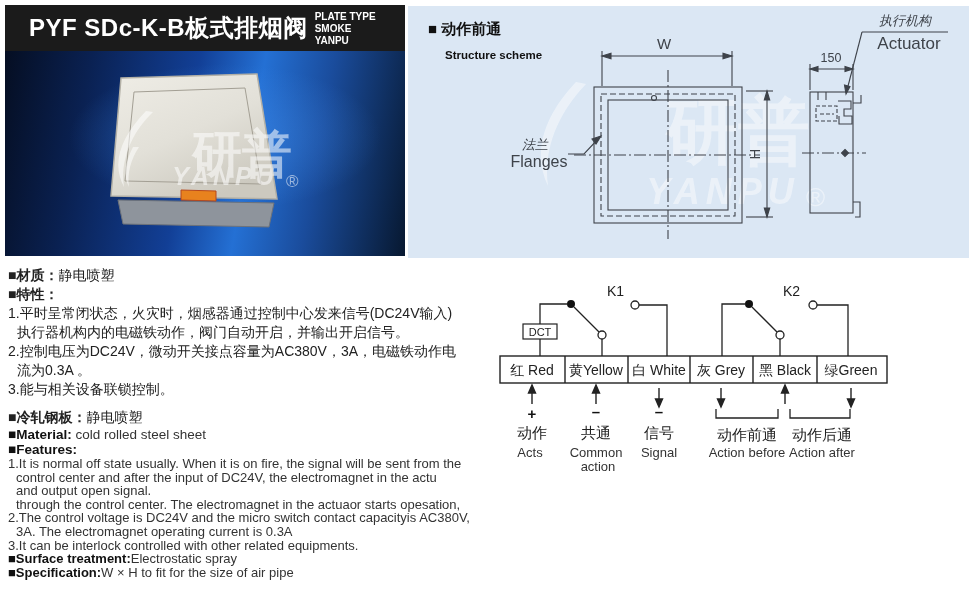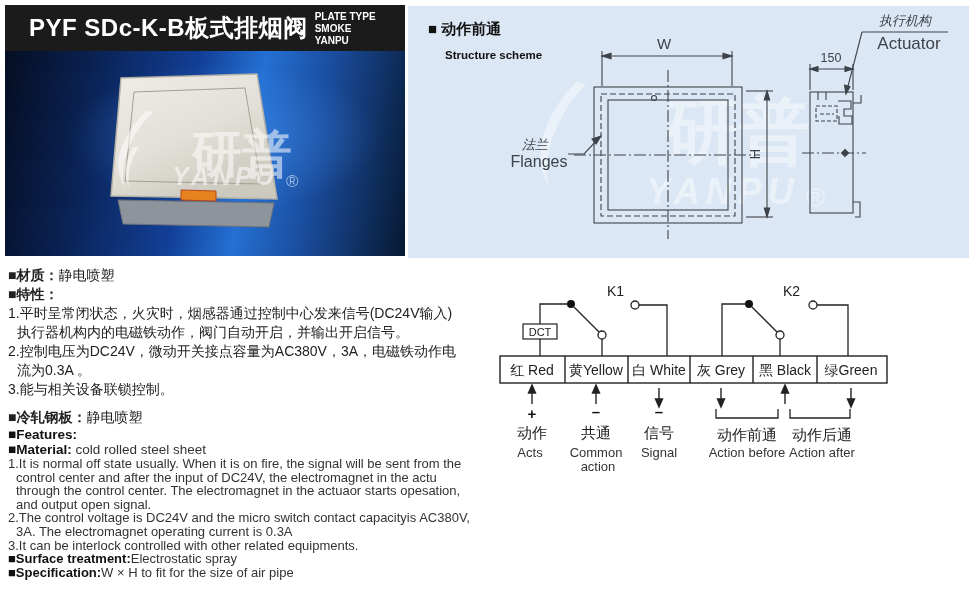--- a/index.html
+++ b/index.html
@@ -160,26 +160,26 @@
 <div class="abs specs">
   <div class="cnl"><span class="lab">■材质：</span><span>静电喷塑</span></div>
   <div class="cnl"><span class="lab">■特性：</span></div>
   <div class="cnl">1.平时呈常闭状态，火灾时，烟感器通过控制中心发来信号(DC24V输入)</div>
   <div class="cnl ind">执行器机构内的电磁铁动作，阀门自动开启，并输出开启信号。</div>
   <div class="cnl">2.控制电压为DC24V，微动开关接点容量为AC380V，3A，电磁铁动作电</div>
   <div class="cnl ind">流为0.3A 。</div>
   <div class="cnl">3.能与相关设备联锁控制。</div>
   <div class="gap"></div>
   <div class="cnl"><span class="lab">■冷轧钢板：</span><span>静电喷塑</span></div>
+  <div class="enl" style="font-size:13.5px;line-height:15px;"><span class="lab">■Material:</span><span> cold rolled steel sheet</span></div>
   <div class="enl" style="font-size:13.5px;line-height:15px;"><span class="lab">■Features:</span></div>
-  <div class="enl" style="font-size:13.5px;line-height:15px;"><span class="lab">■Material:</span><span> cold rolled steel sheet</span></div>
   <div class="enl">1.It is normal off state usually. When it is on fire,  the signal will be  sent from the</div>
   <div class="enl ind">control center and after the input  of DC24V,  the electromagnet  in  the  actu</div>
+  <div class="enl ind">and output open signal.</div>
   <div class="enl ind">through the control center. The electromagnet in the actuaor starts  opesation,</div>
-  <div class="enl ind">and output open signal.</div>
   <div class="enl">2.The control voltage is DC24V and the micro switch contact capacityis  AC380V,</div>
   <div class="enl ind">3A. The electromagnet operating current is 0.3A</div>
   <div class="enl">3.It can be interlock controlled with other related equipments.</div>
   <div class="enl"><span class="lab">■Surface treatment:</span><span>Electrostatic spray</span></div>
   <div class="enl"><span class="lab">■Specification:</span><span>W × H to fit for the size of air pipe</span></div>
 </div>
 
 <svg class="abs wiring" width="410" height="210" viewBox="0 0 410 210">
   <g stroke="#222" stroke-width="1.3" fill="none">
 

